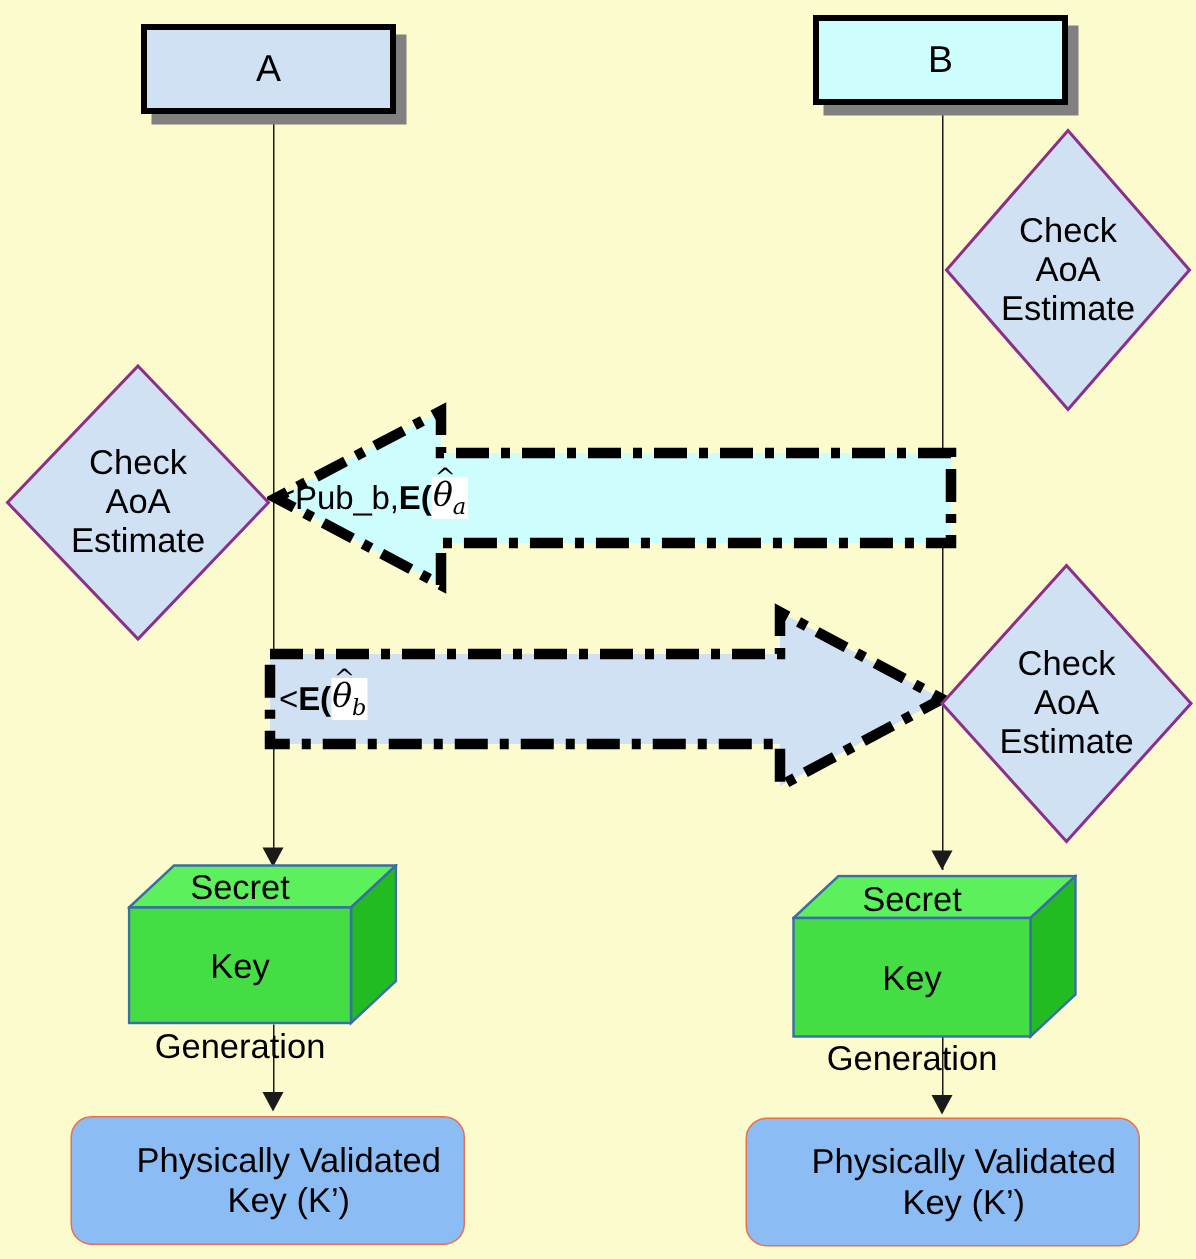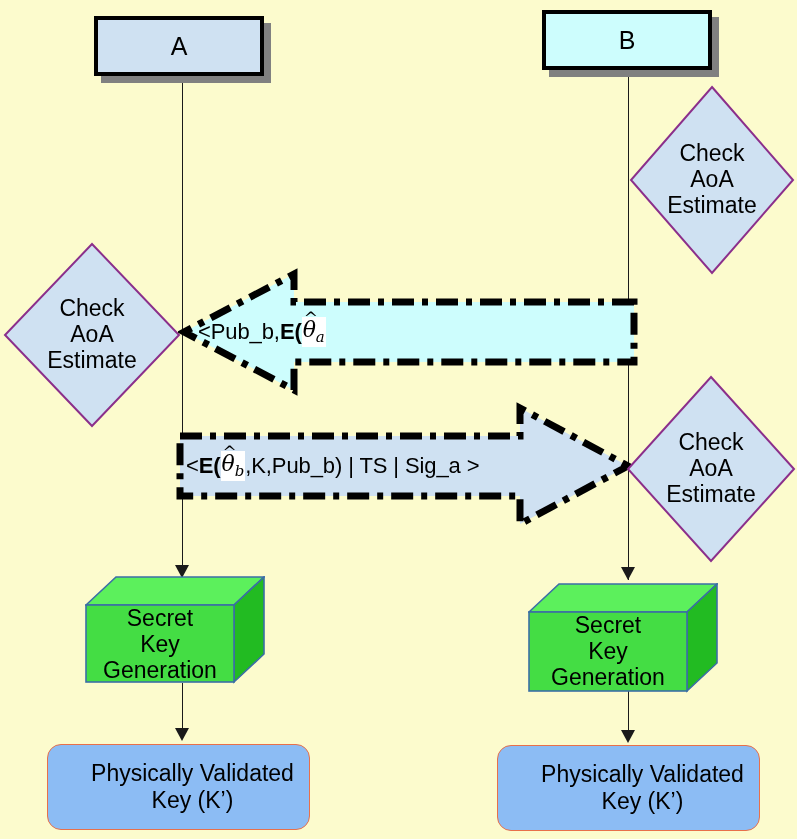--- a/index.html
+++ b/index.html
@@ -110,24 +110,26 @@
   }
 
   
   .cube { position: absolute; }
   .cube svg { position: absolute; left: 0; top: 0; }
   .cube-label {
     position: absolute;
     display: flex;
     flex-direction: column;
     align-items: center;
+    justify-content: center;
     font-size: 23px;
     line-height: 1.13;
     color: #000;
     white-space: nowrap;
+    gap: 27px;
   }
 
   
   .result {
     position: absolute;
     box-sizing: border-box;
     background: #8cbcf4;
     border: 1.6px solid #e8704a;
     border-radius: 14px;
     display: flex;
@@ -187,36 +189,35 @@
       <span>Check</span>
       <span>AoA</span>
       <span>Estimate</span>
     </div>
   </div>
 
   <div class="msg" style="left:178px; top:268px; width:460px; height:128px;">
     <svg width="460" height="128" viewBox="0 0 460 128">
       <polygon points="456,34 116,34 116,6 6,64 116,122 116,94 456,94" fill="#cdfdfd" stroke="#000000" stroke-width="7" stroke-dasharray="22,8,6,8" stroke-linejoin="miter"></polygon>
     </svg>
-    <div class="msg-label" style="left:20px; width:444px;text-align:center;">
+    <div class="msg-label" style="left:6px; width:444px;text-align:center;">
       <span>&lt;Pub_b, </span>
         <b>E(</b>
         <span class="theta"><span class="hat">^</span><span>θ</span><sub>a</sub></span>
     </div>
   </div>
 
   <div class="msg" style="left:176px; top:402px; width:458px; height:128px;">
     <svg width="458" height="128" viewBox="0 0 458 128">
       <polygon points="4,34 344,34 344,6 452,64 344,122 344,94 4,94" fill="#cfe1f2" stroke="#000000" stroke-width="7" stroke-dasharray="22,8,6,8" stroke-linejoin="miter"></polygon>
     </svg>
     <div class="msg-label" style="left:10px; width:430px;">
       <span>&lt; </span>
         <b>E(</b>
         <span class="theta"><span class="hat">^</span><span>θ</span><sub>b</sub></span>
-        <span>,K,Pub_b)  | TS | Sig_a &gt;</span>
     </div>
   </div>
 
   <div class="diamond-wrap" style="left:626px; top:375px; width:170px; height:188px;">
     <svg class="diamond-shape" viewBox="0 0 170 188">
       <polygon points="85,2 168,94 85,186 2,94" fill="#cfe1f2" stroke="#8b2f8b" stroke-width="2"></polygon>
     </svg>
     <div class="diamond-label">
       <span>Check</span>
       <span>AoA</span>

